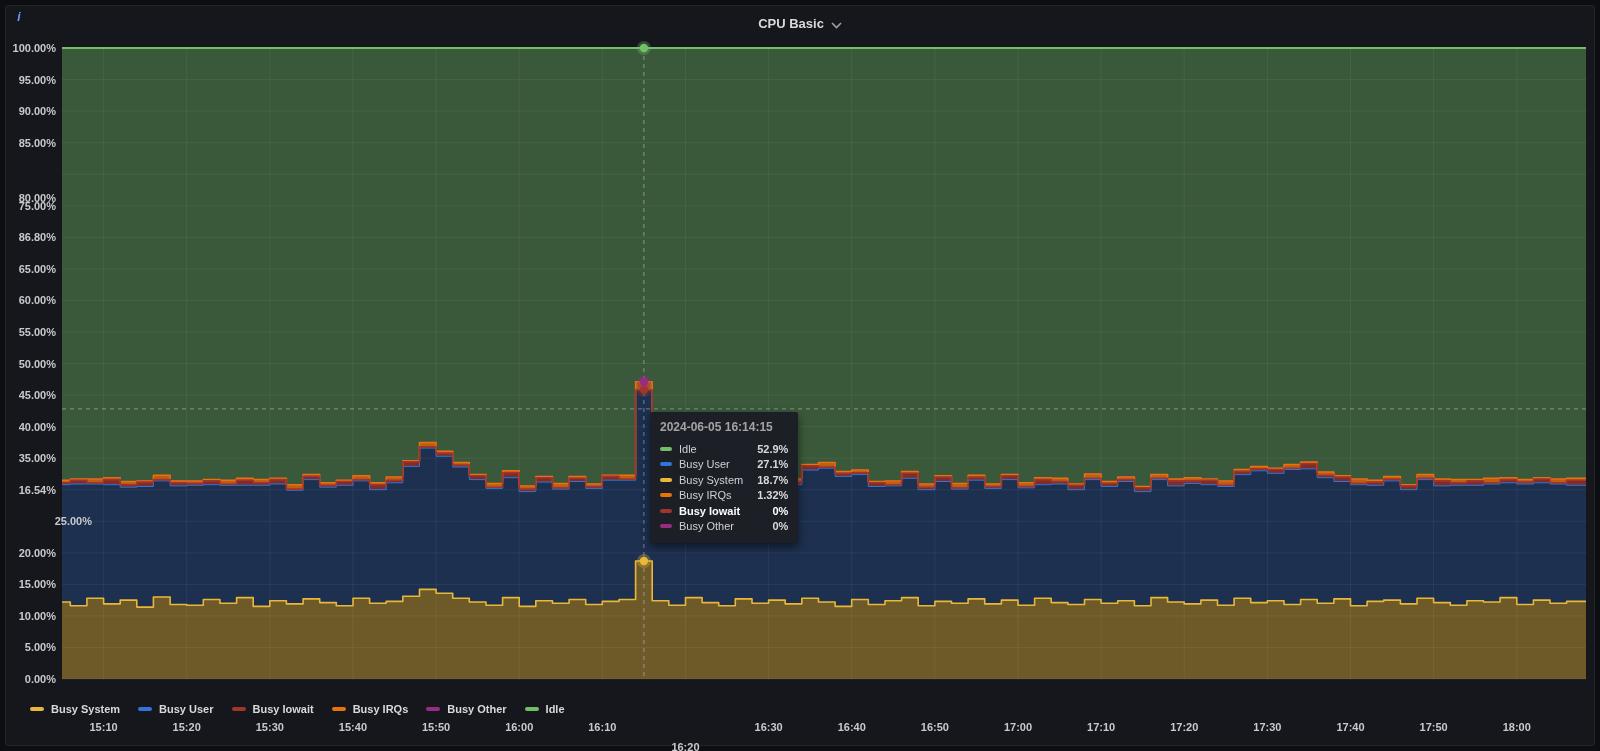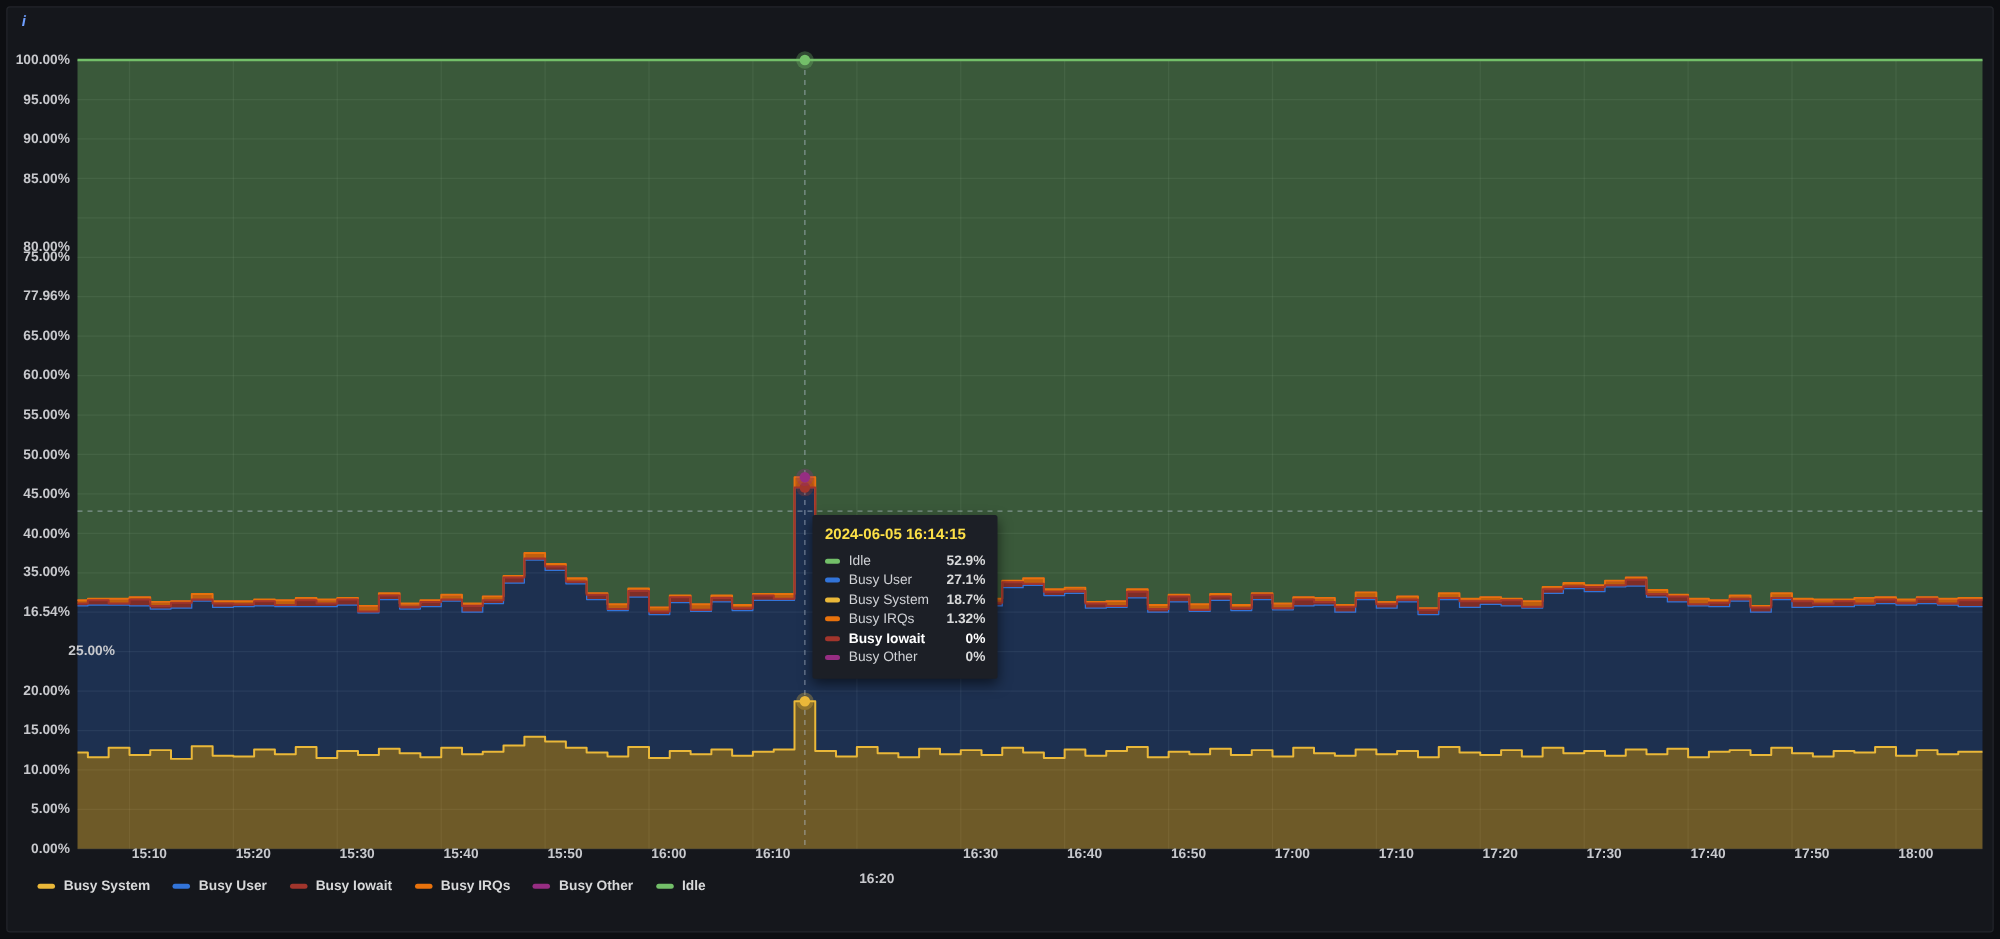--- a/index.html
+++ b/index.html
@@ -11,44 +11,52 @@
   .panel-header{position:absolute;left:0;top:5px;width:1600px;height:36px;
          display:flex;align-items:center;justify-content:center;gap:7px;}
   .panel-title{color:#d8d9da;font-size:13px;font-weight:700;cursor:pointer;}
   .chev{display:inline-block;margin-top:2px;}
   .info-corner{position:absolute;left:12px;top:10px;color:#6e9fff;
          font-size:12px;font-weight:700;font-style:italic;cursor:pointer;
          width:14px;height:16px;text-align:center;}
   svg{position:absolute;left:0;top:0;}
   .ylab{position:absolute;left:0;width:56px;text-align:right;height:14px;
         line-height:14px;font-size:11px;font-weight:700;color:#c8c9cd;}
-  .xlab{position:absolute;width:60px;text-align:right;height:14px;top:676px;
+  .xlab{position:absolute;width:60px;text-align:center;height:14px;top:720px;
         line-height:14px;font-size:11px;font-weight:700;color:#c8c9cd;}
   .legend{position:absolute;left:30px;top:703px;display:flex;align-items:center;}
   .legend-item{display:flex;align-items:center;margin-right:18px;cursor:pointer;}
   .swatch{display:inline-block;width:14px;height:4px;border-radius:2px;margin-right:7px;}
   .legend-label{font-size:11px;font-weight:700;color:#d8d9da;}
   .tooltip{position:absolute;left:650px;top:412px;min-width:133px;
         background:#1c1f26;border-radius:2px;padding:8px 10px 9px 10px;
         box-shadow:0 4px 10px rgba(0,0,0,.55);z-index:5;}
-  .tt-title{font-size:12px;font-weight:700;color:#fde047;margin-bottom:7px;white-space:nowrap;}
+  .tt-title{font-size:12px;font-weight:700;color:#a3a3a3;margin-bottom:7px;white-space:nowrap;}
   .tt-row{display:flex;align-items:center;height:15.5px;font-size:11px;color:#cfd1d5;white-space:nowrap;}
   .tt-row .swatch{width:12px;margin-right:7px;}
   .tt-label{margin-right:14px;}
   .tt-val{margin-left:auto;font-weight:700;color:#d8d9da;}
   .tt-row.hovered .tt-label,.tt-row.hovered .tt-val{font-weight:700;color:#ffffff;}
 </style>
 </head>
 <body>
 
 <div class="stage">
   <div class="panel"></div>
 
   <div class="info-corner">i</div>
 
+  <div class="panel-header">
+    <span class="panel-title">CPU Basic</span>
+    <span class="chev">
+      <svg width="11" height="7" style="position:static" aria-hidden="true">
+        <polyline points="1,1 5.5,5.5 10,1" fill="none" stroke="#9da0a6" stroke-width="1.6"></polyline>
+      </svg>
+    </span>
+  </div>
 
   <svg id="chart" width="1600" height="751">
       <g>
         <rect x="62" y="48" width="1524" height="631" fill="#15171c"></rect>
       </g>
       <g stroke="rgba(255,255,255,0.07)" stroke-width="1">
         <line x1="62" y1="679" x2="1586" y2="679"></line>
         <line x1="62" y1="647.4" x2="1586" y2="647.4"></line>
         <line x1="62" y1="615.9" x2="1586" y2="615.9"></line>
         <line x1="62" y1="584.4" x2="1586" y2="584.4"></line>
@@ -123,21 +131,21 @@
       <div class="ylab" style="top: 545.8px;">20.00%</div>
       <div class="ylab" style="top: 514.25px; margin-left: 36px;">25.00%</div>
       <div class="ylab" style="top: 482.7px;">16.54%</div>
       <div class="ylab" style="top: 451.15px;">35.00%</div>
       <div class="ylab" style="top: 419.6px;">40.00%</div>
       <div class="ylab" style="top: 388.05px;">45.00%</div>
       <div class="ylab" style="top: 356.5px;">50.00%</div>
       <div class="ylab" style="top: 324.95px;">55.00%</div>
       <div class="ylab" style="top: 293.4px;">60.00%</div>
       <div class="ylab" style="top: 261.85px;">65.00%</div>
-      <div class="ylab" style="top: 230.3px;">77.96%</div>
+      <div class="ylab" style="top: 230.3px;">86.80%</div>
       <div class="ylab" style="top: 198.75px;">75.00%</div>
       <div class="ylab" style="top: 167.2px; margin-top: 24px;">80.00%</div>
       <div class="ylab" style="top: 135.65px;">85.00%</div>
       <div class="ylab" style="top: 104.1px;">90.00%</div>
       <div class="ylab" style="top: 72.55px;">95.00%</div>
       <div class="ylab" style="top: 41px;">100.00%</div>
     </div>
   <div id="xlabels">
       <div class="xlab" style="left: 73.5644px;">15:10</div>
       <div class="xlab" style="left: 156.693px;">15:20</div>

